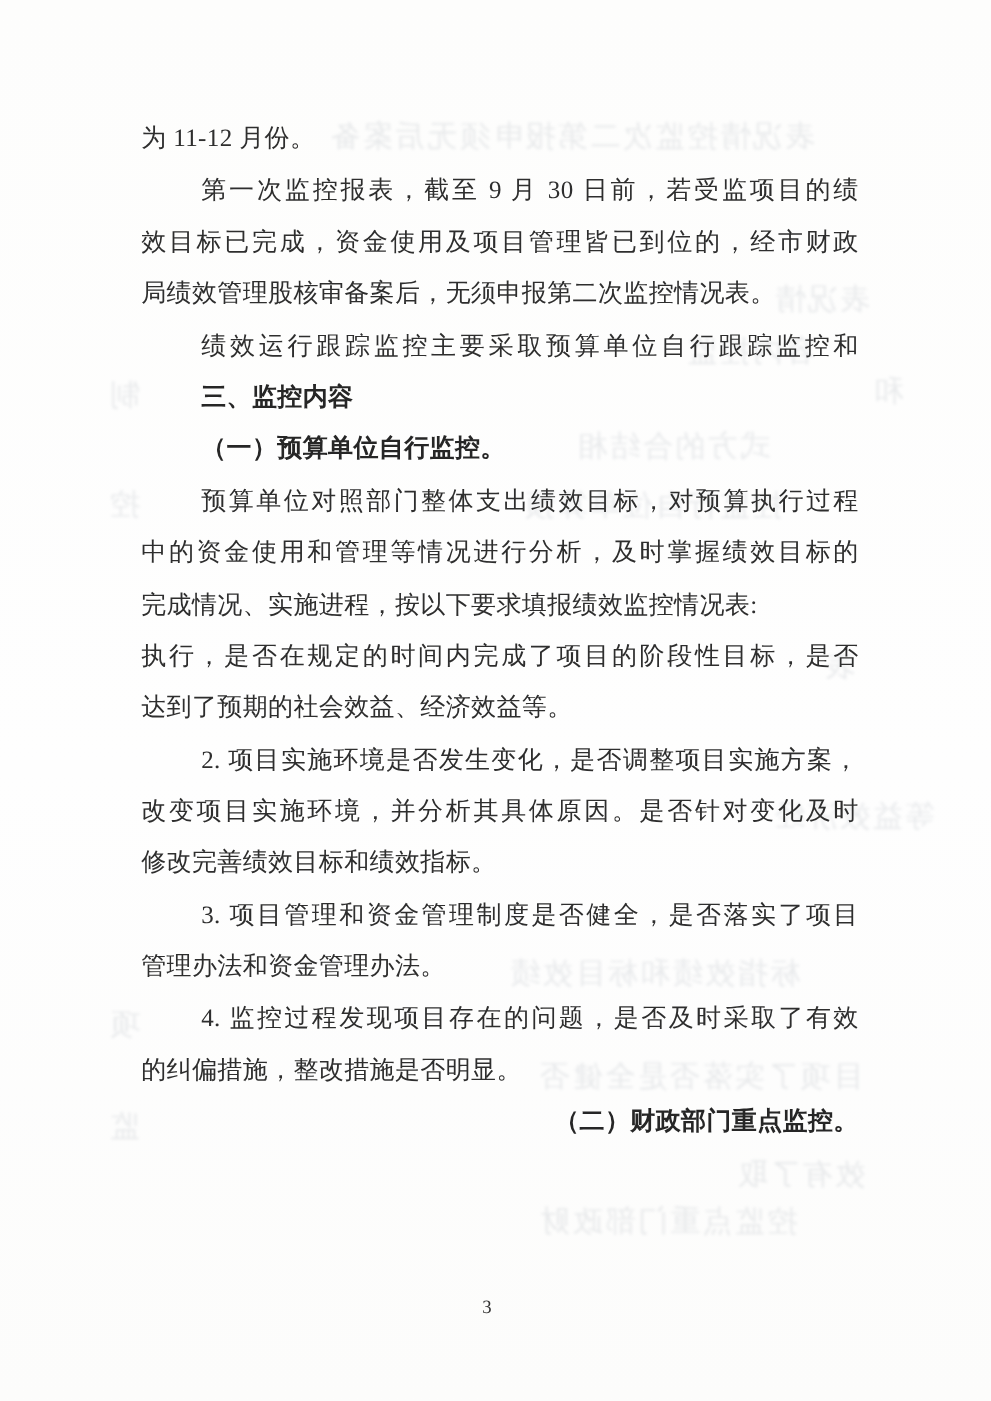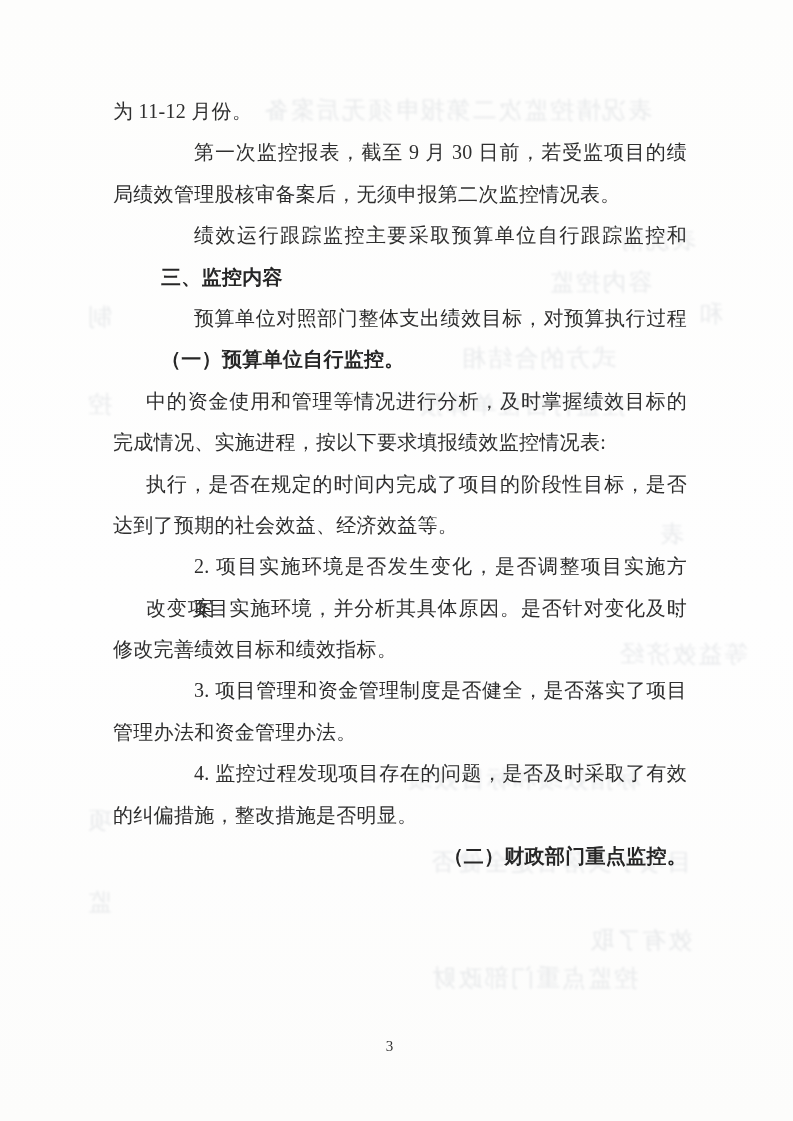--- a/index.html
+++ b/index.html
@@ -46,21 +46,20 @@
     line-height: 41.4px;
     height: 41.4px;
     white-space: nowrap;
     letter-spacing: 0.3px;
   }
   .line.justify {
     white-space: normal;
     text-align: justify;
     text-align-last: justify;
     text-justify: inter-character;
-    margin-left: 33px;
   }
   .line.indent {
     padding-left: 48px;
   }
   .line.heading {
     font-family: "Liberation Sans", "DejaVu Sans", sans-serif;
     font-weight: 700;
     color: #262626;
   }
   .page-number {
@@ -93,25 +92,26 @@
       <span class="ghost" style="left: 406px; top: 766px; color: rgb(107, 118, 132);">标指效绩和标目效绩</span>
       <span class="ghost" style="left: 86px; top: 807px; color: rgb(107, 118, 132);">项</span>
       <span class="ghost" style="left: 430px; top: 849px; color: rgb(107, 118, 132);">目项了实落否是全健否</span>
       <span class="ghost" style="left: 86px; top: 889px; color: rgb(107, 118, 132);">监</span>
       <span class="ghost" style="left: 588px; top: 927px; color: rgb(107, 118, 132);">效有了取</span>
       <span class="ghost" style="left: 430px; top: 965px; color: rgb(107, 118, 132);">控监点重门部政财</span>
     </div>
   <main class="text-block">
       <div class="line">为 11-12 月份。</div>
       <div class="line indent justify">第一次监控报表，截至 9 月 30 日前，若受监项目的绩</div>
+      <div class="line justify">效目标已完成，资金使用及项目管理皆已到位的，经市财政</div>
       <div class="line">局绩效管理股核审备案后，无须申报第二次监控情况表。</div>
       <div class="line indent justify">绩效运行跟踪监控主要采取预算单位自行跟踪监控和</div>
       <div class="line indent heading" style="color: rgb(38, 38, 38);">三、监控内容</div>
+      <div class="line indent heading" style="color: rgb(38, 38, 38);">（一）预算单位自行监控。</div>
       <div class="line indent justify">预算单位对照部门整体支出绩效目标，对预算执行过程</div>
-      <div class="line indent heading" style="color: rgb(38, 38, 38);">（一）预算单位自行监控。</div>
       <div class="line justify">中的资金使用和管理等情况进行分析，及时掌握绩效目标的</div>
       <div class="line">完成情况、实施进程，按以下要求填报绩效监控情况表:</div>
       <div class="line justify">执行，是否在规定的时间内完成了项目的阶段性目标，是否</div>
       <div class="line">达到了预期的社会效益、经济效益等。</div>
       <div class="line indent justify">2. 项目实施环境是否发生变化，是否调整项目实施方案，</div>
       <div class="line justify">改变项目实施环境，并分析其具体原因。是否针对变化及时</div>
       <div class="line">修改完善绩效目标和绩效指标。</div>
       <div class="line indent justify">3. 项目管理和资金管理制度是否健全，是否落实了项目</div>
       <div class="line">管理办法和资金管理办法。</div>
       <div class="line indent justify">4. 监控过程发现项目存在的问题，是否及时采取了有效</div>

